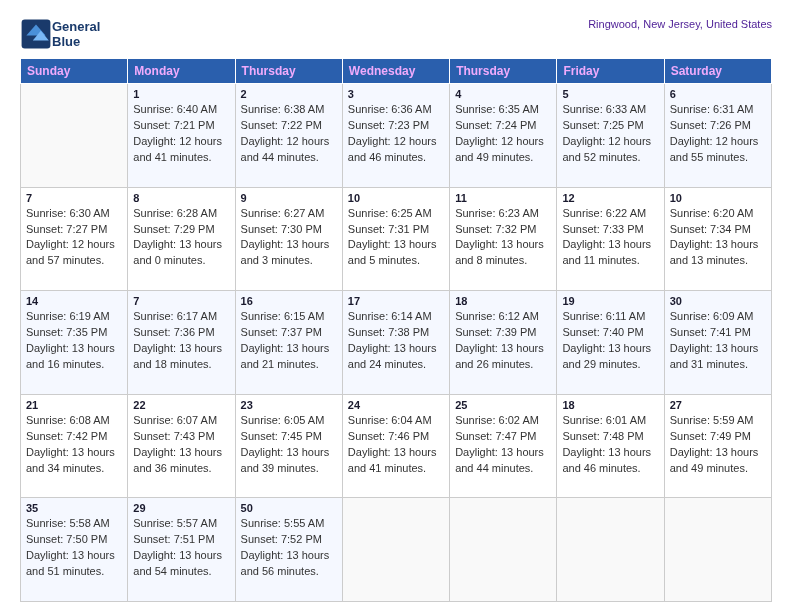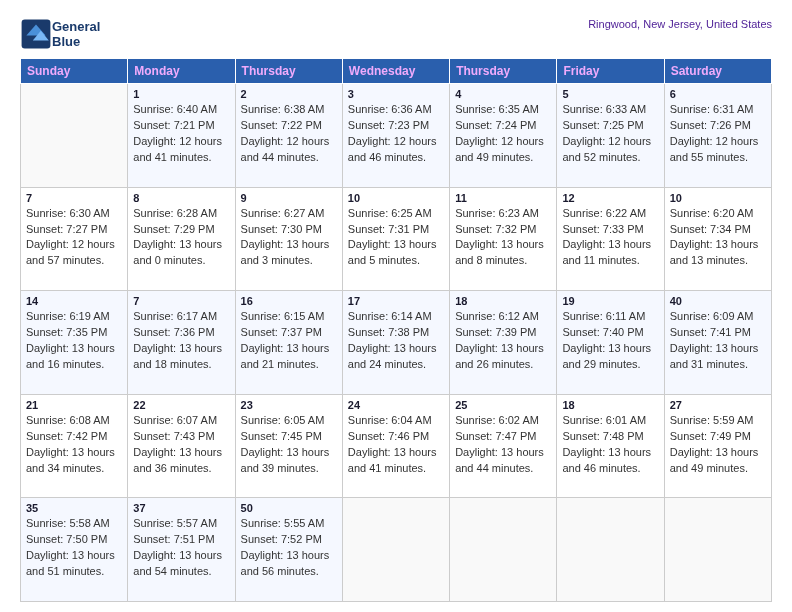--- a/index.html
+++ b/index.html
@@ -206,21 +206,21 @@
           </td>
           <td>
             <span class="day-num">18</span>
             <div class="day-info">Sunrise: 6:12 AM<br>Sunset: 7:39 PM<br>Daylight: 13 hours and 26 minutes.</div>
           </td>
           <td>
             <span class="day-num">19</span>
             <div class="day-info">Sunrise: 6:11 AM<br>Sunset: 7:40 PM<br>Daylight: 13 hours and 29 minutes.</div>
           </td>
           <td>
-            <span class="day-num">40</span>
+            <span class="day-num">30</span>
             <div class="day-info">Sunrise: 6:09 AM<br>Sunset: 7:41 PM<br>Daylight: 13 hours and 31 minutes.</div>
           </td>
         </tr>
         <tr>
           <td>
             <span class="day-num">21</span>
             <div class="day-info">Sunrise: 6:08 AM<br>Sunset: 7:42 PM<br>Daylight: 13 hours and 34 minutes.</div>
           </td>
           <td>
             <span class="day-num">22</span>
@@ -246,21 +246,21 @@
             <span class="day-num">27</span>
             <div class="day-info">Sunrise: 5:59 AM<br>Sunset: 7:49 PM<br>Daylight: 13 hours and 49 minutes.</div>
           </td>
         </tr>
         <tr>
           <td>
             <span class="day-num">35</span>
             <div class="day-info">Sunrise: 5:58 AM<br>Sunset: 7:50 PM<br>Daylight: 13 hours and 51 minutes.</div>
           </td>
           <td>
-            <span class="day-num">37</span>
+            <span class="day-num">29</span>
             <div class="day-info">Sunrise: 5:57 AM<br>Sunset: 7:51 PM<br>Daylight: 13 hours and 54 minutes.</div>
           </td>
           <td>
             <span class="day-num">50</span>
             <div class="day-info">Sunrise: 5:55 AM<br>Sunset: 7:52 PM<br>Daylight: 13 hours and 56 minutes.</div>
           </td>
           <td class="empty-cell"></td>
           <td class="empty-cell"></td>
           <td class="empty-cell"></td>
           <td class="empty-cell"></td>

